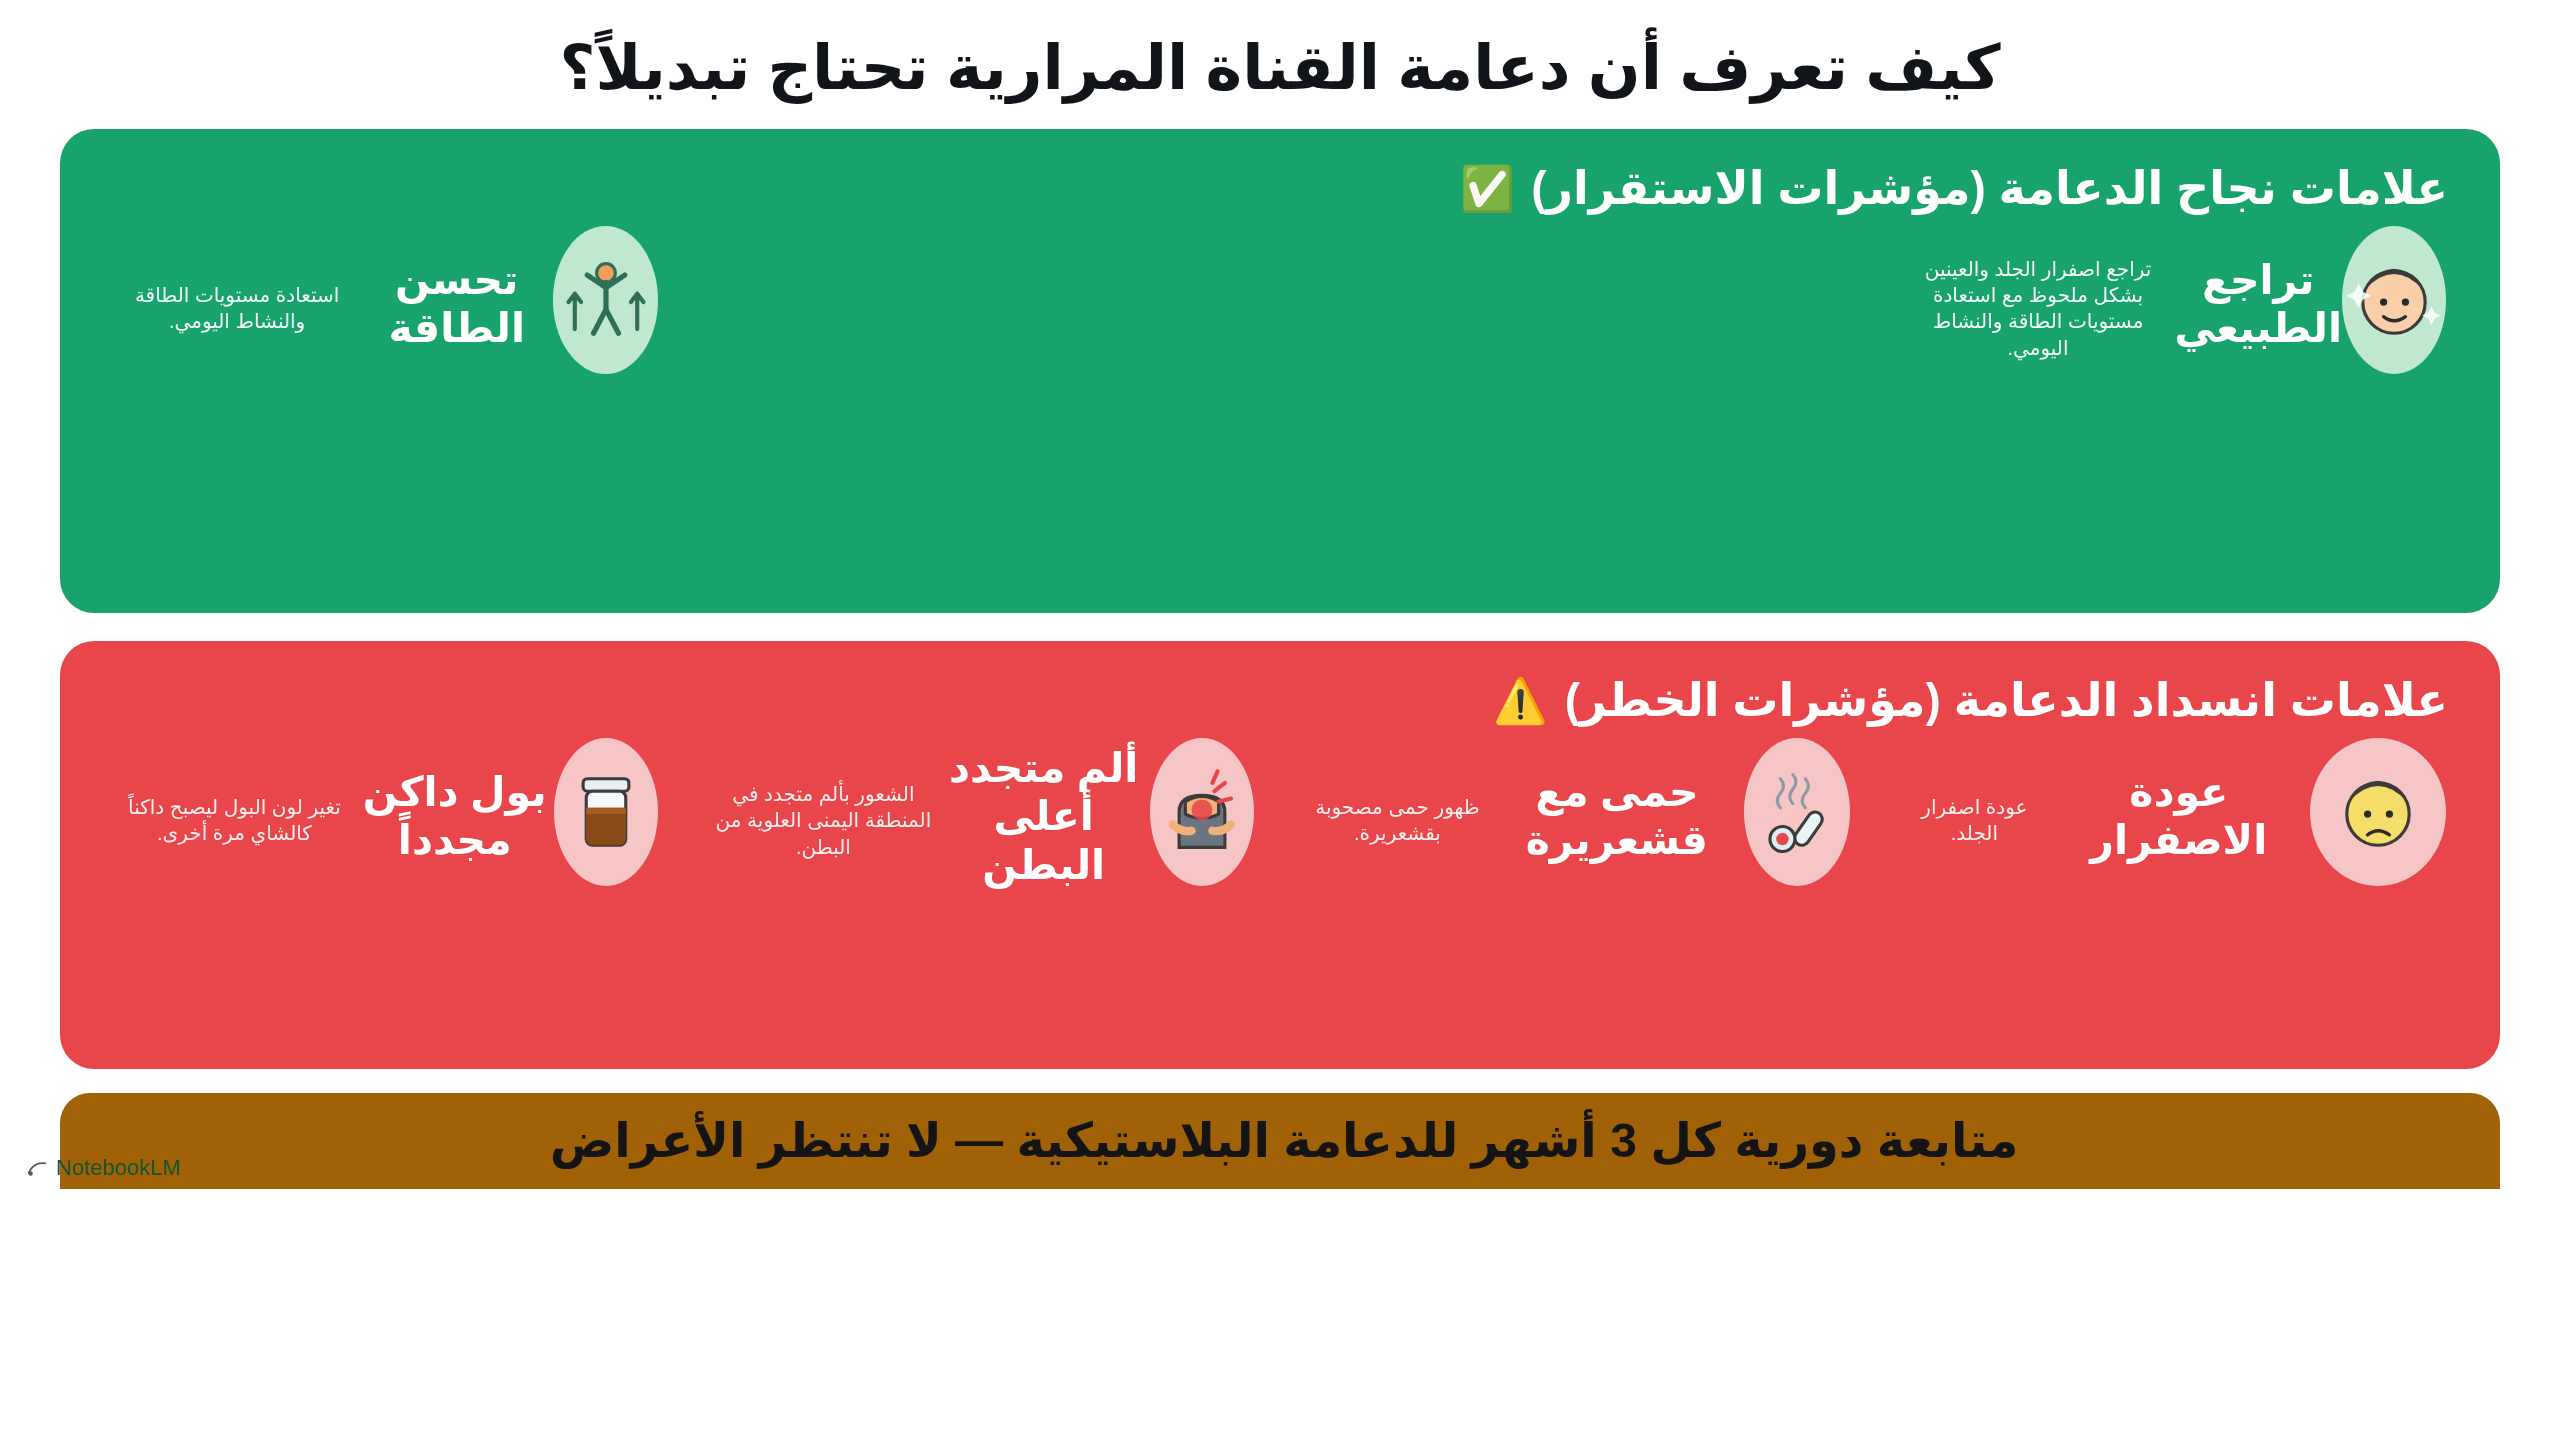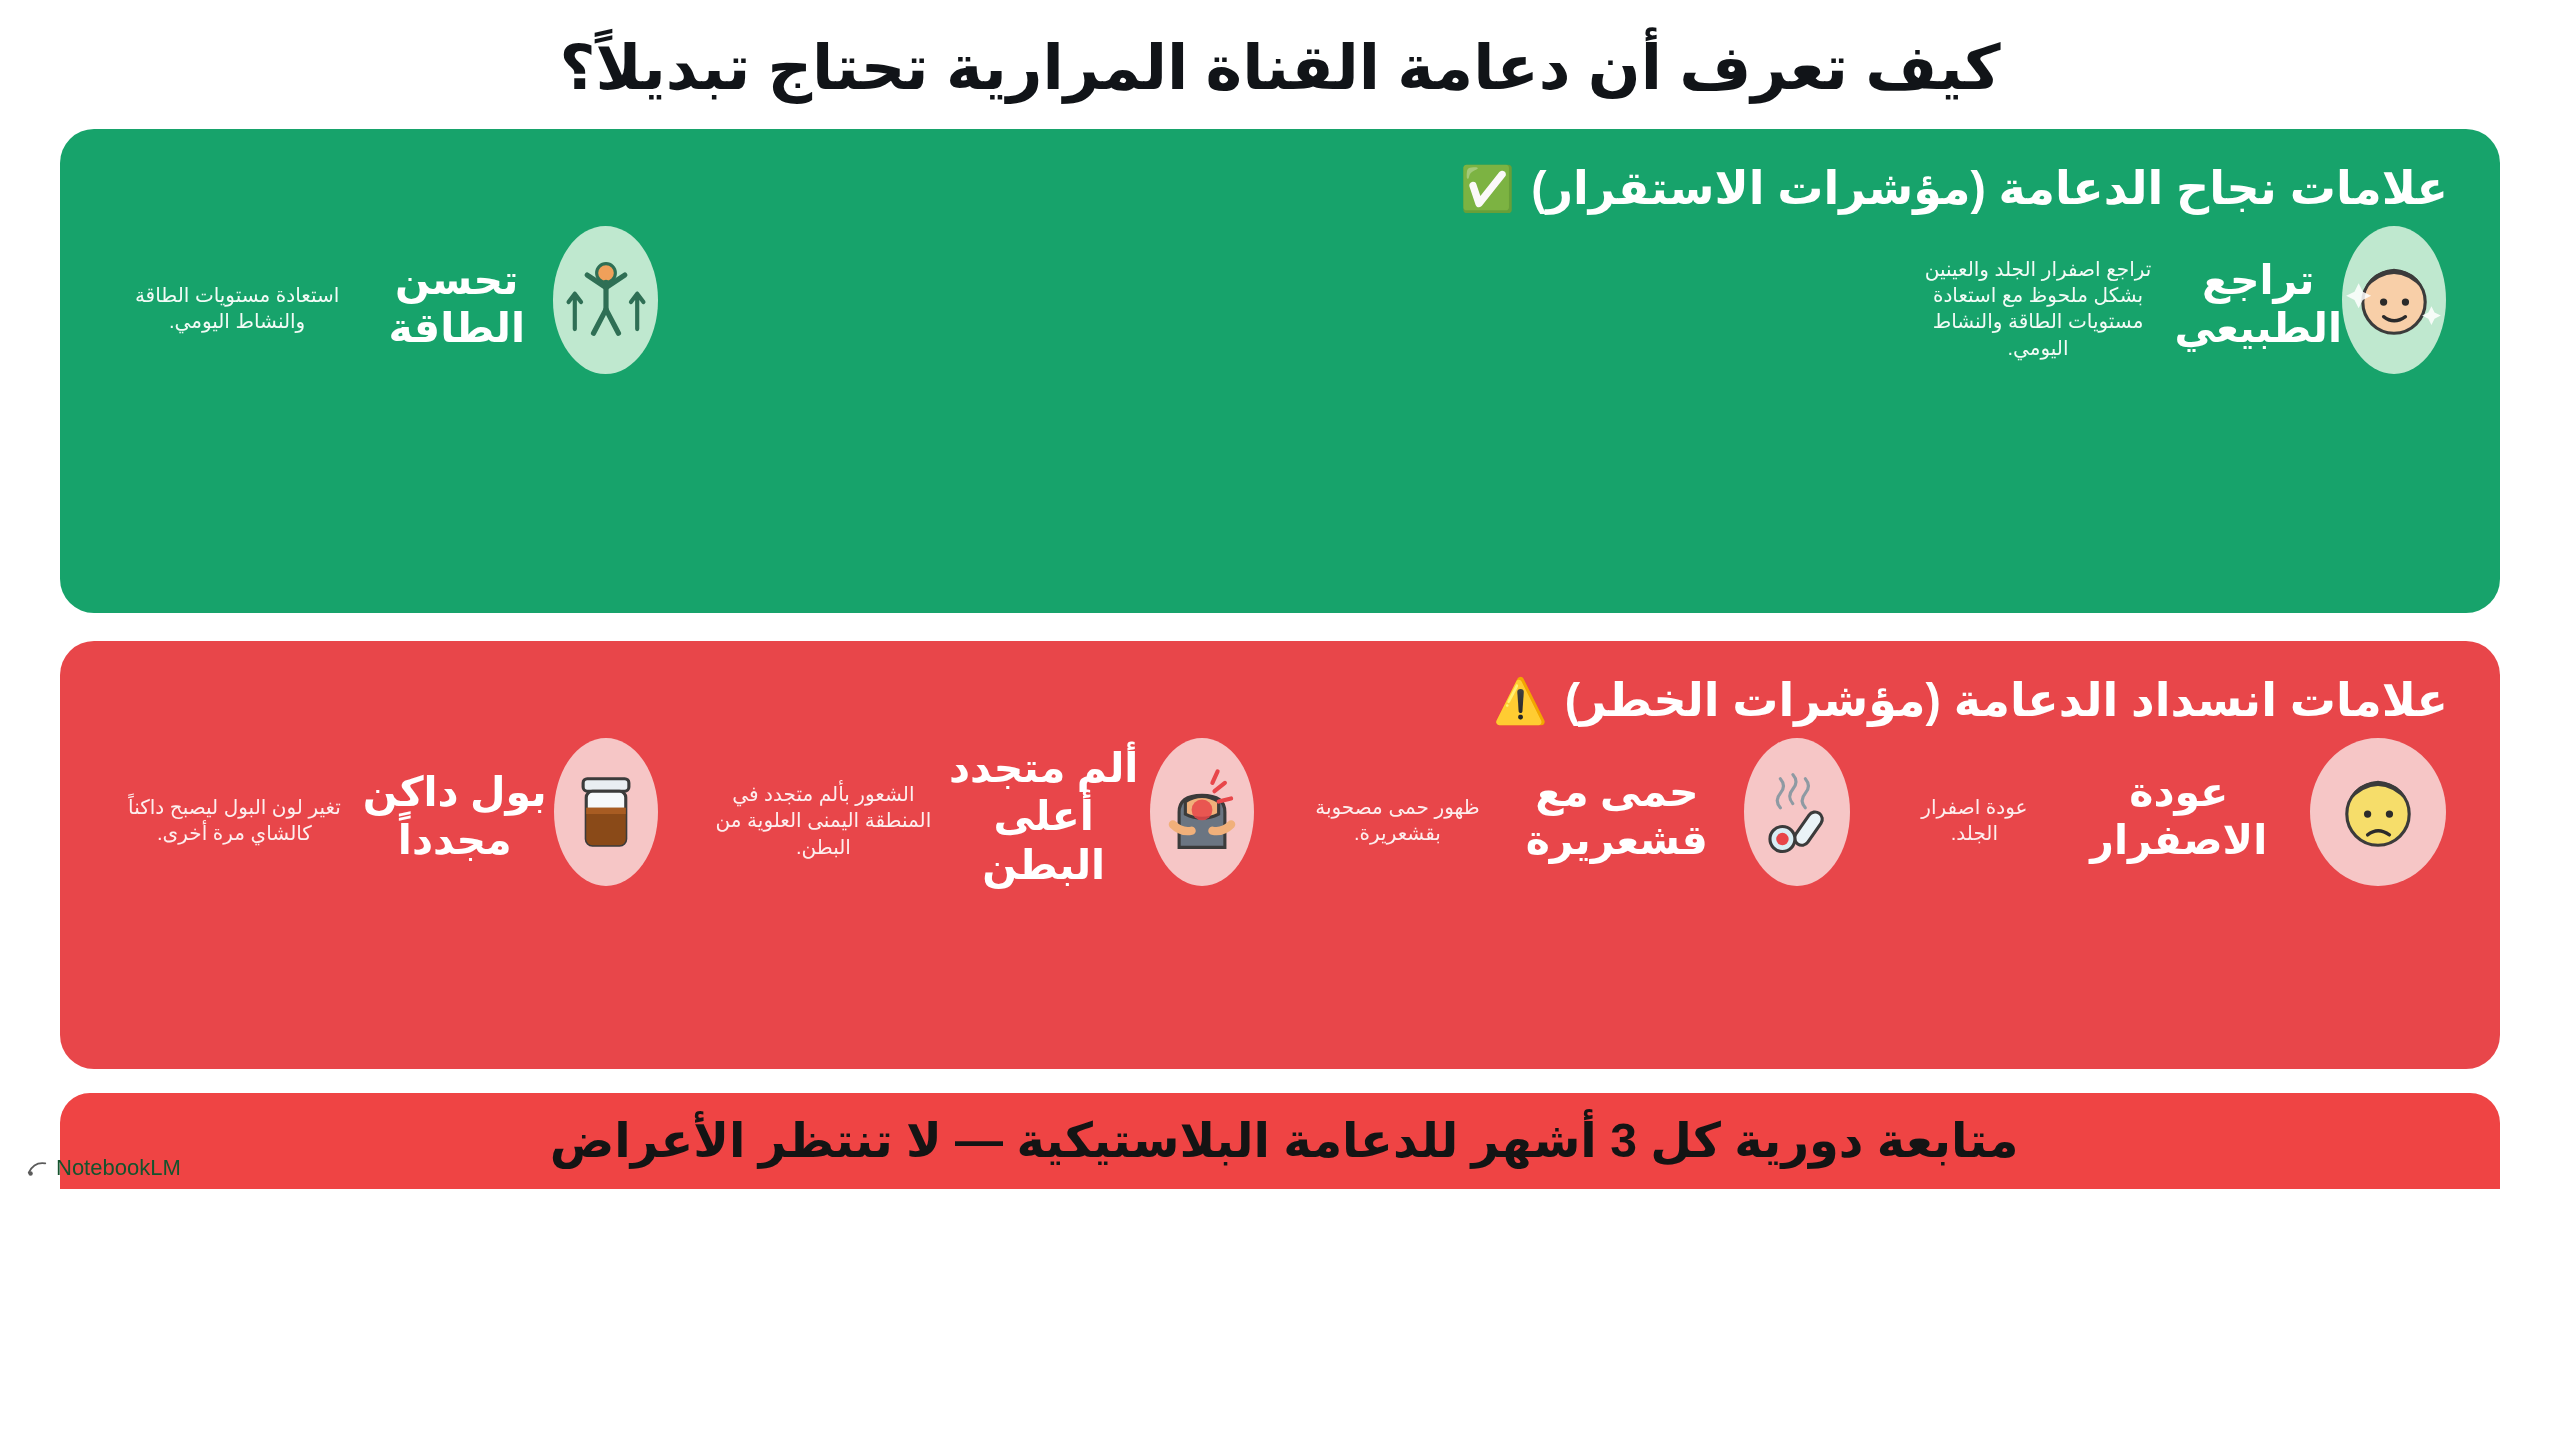--- a/index.html
+++ b/index.html
@@ -102,21 +102,21 @@
   }
   .card-desc {
     color: #f2fbf6;
     font-size: 20px;
     line-height: 1.32;
     max-width: 380px;
   }
   .red .card-desc { color: #fdeeee; }
   .footer-banner {
     margin-top: 24px;
-    background: #ef4444;
+    background: #a16207;
     border-radius: 30px 30px 0 0;
     height: 120px;
     display: flex;
     align-items: center;
     justify-content: center;
     direction: rtl;
     padding-left: 8px;
   }
   .footer-text {
     font-size: 48px;

